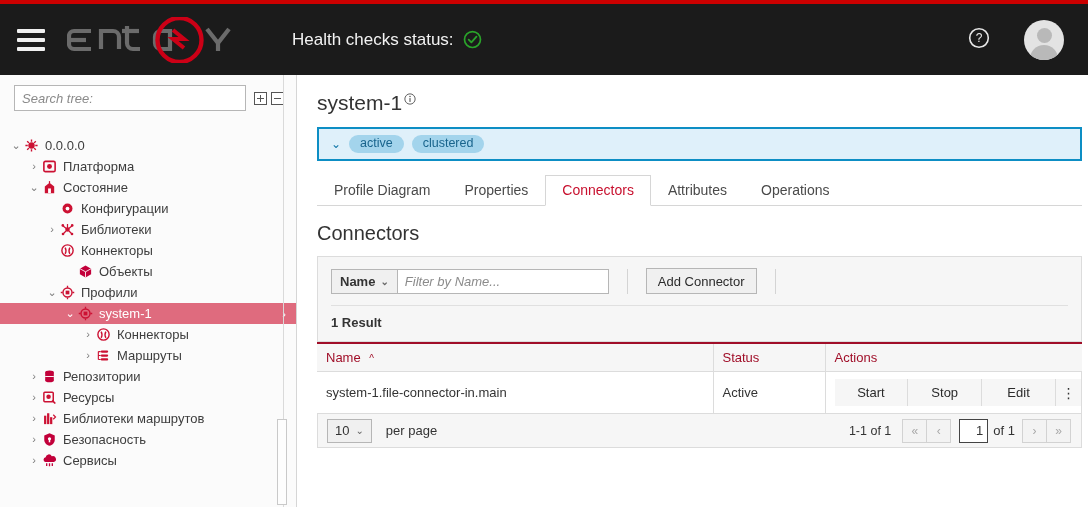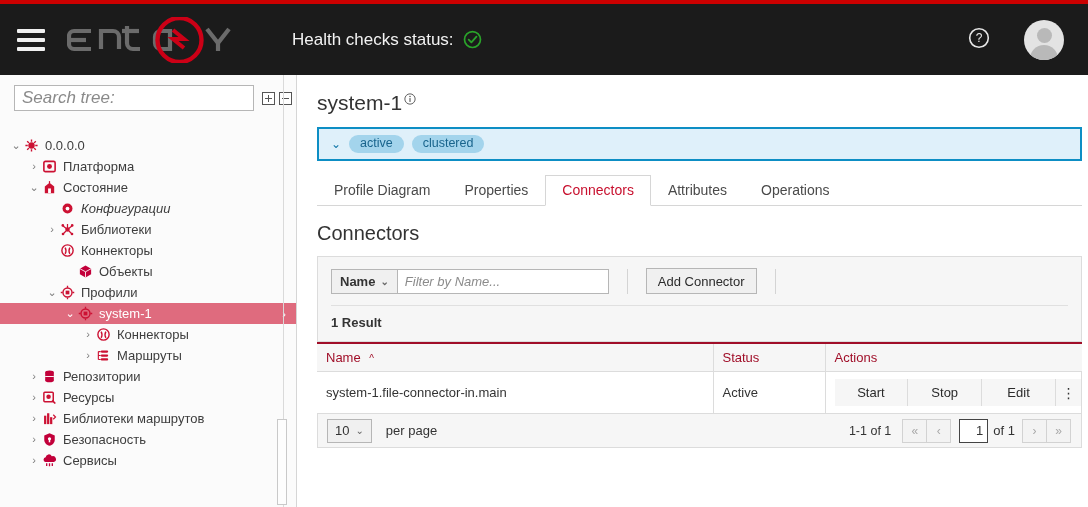--- a/index.html
+++ b/index.html
@@ -57,21 +57,21 @@
 
   
   .sidebar {
     position: absolute; top: 75px; left: 0; width: 297px; height: 432px;
     background: #fbfbfb;
     border-right: 1px solid #d6d6d6;
   }
   .search-row { display: flex; align-items: center; padding: 10px 12px 0 14px; }
   .search-input {
     flex: 1; height: 26px; border: 1px solid #b6b6b6; background: #fff;
-    padding: 0 7px; font-size: 17px; font-style: italic; color: #8a8a8a;
+    padding: 0 7px; font-size: 13px; font-style: italic; color: #8a8a8a;
     font-family: "Liberation Sans", sans-serif;
     outline: none;
   }
   .search-input::placeholder { color: #8a8a8a; font-style: italic; }
   .tree-btns { display: flex; gap: 4px; margin-left: 8px; }
   .tb {
     width: 13px; height: 13px; border: 1px solid #555; position: relative;
     cursor: pointer; background: #fff;
   }
   .tb::before {
@@ -322,21 +322,21 @@
           <span class="caret">⌄</span>
           <span class="ticon">
             <svg width="15" height="15" viewBox="0 0 16 16">
               <path d="M3 14 V7 L8 3 L13 7 V14 z" fill="#cc1133"></path>
               <rect x="6.5" y="9" width="3" height="5" fill="#fff"></rect>
               <path d="M8 1.2v2" stroke="#cc1133" stroke-width="1.3"></path>
             </svg>
           </span>
           <span class="tlabel">Состояние</span>
         </div>
-        <div class="tnode" style="padding-left: 46px; font-style: italic;">
+        <div class="tnode" style="padding-left: 46px;">
           <span class="caret empty"></span>
           <span class="ticon">
             <svg width="15" height="15" viewBox="0 0 16 16">
               <circle cx="8" cy="8" r="5.3" fill="#cc1133"></circle>
               <circle cx="8" cy="8" r="2" fill="#fff"></circle>
             </svg>
           </span>
           <span class="tlabel">Конфигурации</span>
         </div>
         <div class="tnode" style="padding-left: 46px;">

